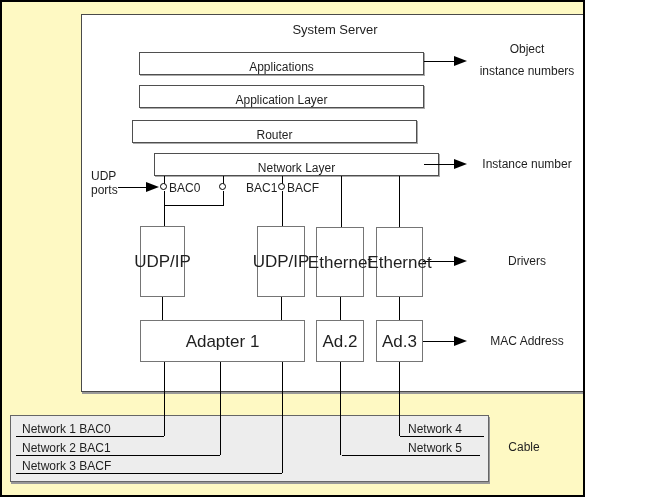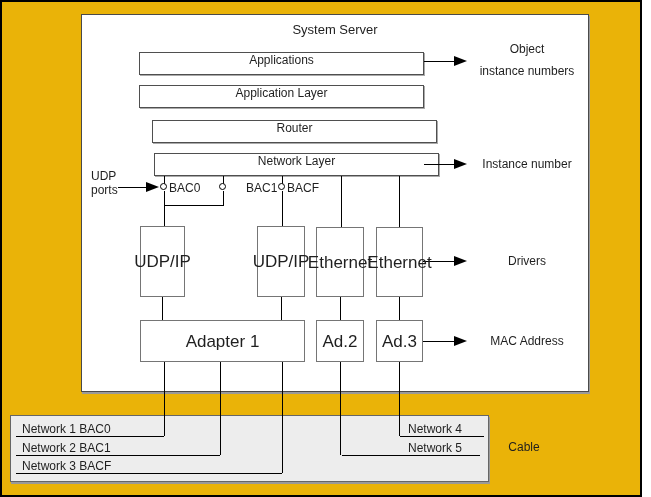--- a/index.html
+++ b/index.html
@@ -1,26 +1,26 @@
 <!DOCTYPE html>
 <html><head>
 <meta charset="utf-8">
 <style>
   html,body{margin:0;padding:0;background:#fff;}
   #canvas{
-    position:relative;width:642px;height:497px;background:#eab308;
+    position:relative;width:585px;height:497px;background:#fef9c3;
     border:2px solid #000;box-sizing:border-box;overflow:hidden;
     font-family:"Liberation Sans", sans-serif;color:#1f1f1f;
   }
   .abs{position:absolute;box-sizing:border-box;}
   .server-box{border:1px solid #4a4a4a;background:#fff;box-shadow:1px 2px 0 #9a9a9a;}
   .server-title{font-size:13px;text-align:center;white-space:nowrap;}
   .layer-box{
     border:1px solid #4f4f4f;background:#fff;box-shadow:1px 1px 0 #aaaaaa;
-    display:flex;align-items:flex-start;justify-content:center;
+    display:flex;align-items:flex-end;justify-content:center;
     font-size:12px;white-space:nowrap;
   }
   .small-box{
     border:1px solid #757575;background:#fff;
     display:flex;flex-direction:row;align-items:center;justify-content:center;
     font-size:17px;line-height:15px;text-align:center;white-space:nowrap;
   }
   .vline{width:1px;background:#000;}
   .hline{height:1px;background:#000;}
   .arrow-head{
@@ -43,21 +43,21 @@
 
   <div class="abs server-box" style="left:79px;top:12px;width:508px;height:378px;"></div>
   <div class="abs server-title" style="left:79px;top:20px;width:508px;">System Server</div>
 
   <div class="abs layer-box" style="left:137px;top:50px;width:285px;height:23px;">
     <span>Applications</span>
   </div>
   <div class="abs layer-box" style="left:137px;top:83px;width:285px;height:23px;">
     <span>Application Layer</span>
   </div>
-  <div class="abs layer-box" style="left:150px;top:118px;width:285px;height:23px;">
+  <div class="abs layer-box" style="left:130px;top:118px;width:285px;height:23px;">
     <span>Router</span>
   </div>
   <div class="abs layer-box" style="left:152px;top:151px;width:285px;height:23px;">
     <span>Network Layer</span>
   </div>
 
   <div class="abs hline" style="left:422px;top:59px;width:30px;"></div>
   <div class="abs arrow-head" style="left:452px;top:54px;"></div>
   <div class="abs hline" style="left:422px;top:162px;width:30px;"></div>
   <div class="abs arrow-head" style="left:452px;top:157px;"></div>

